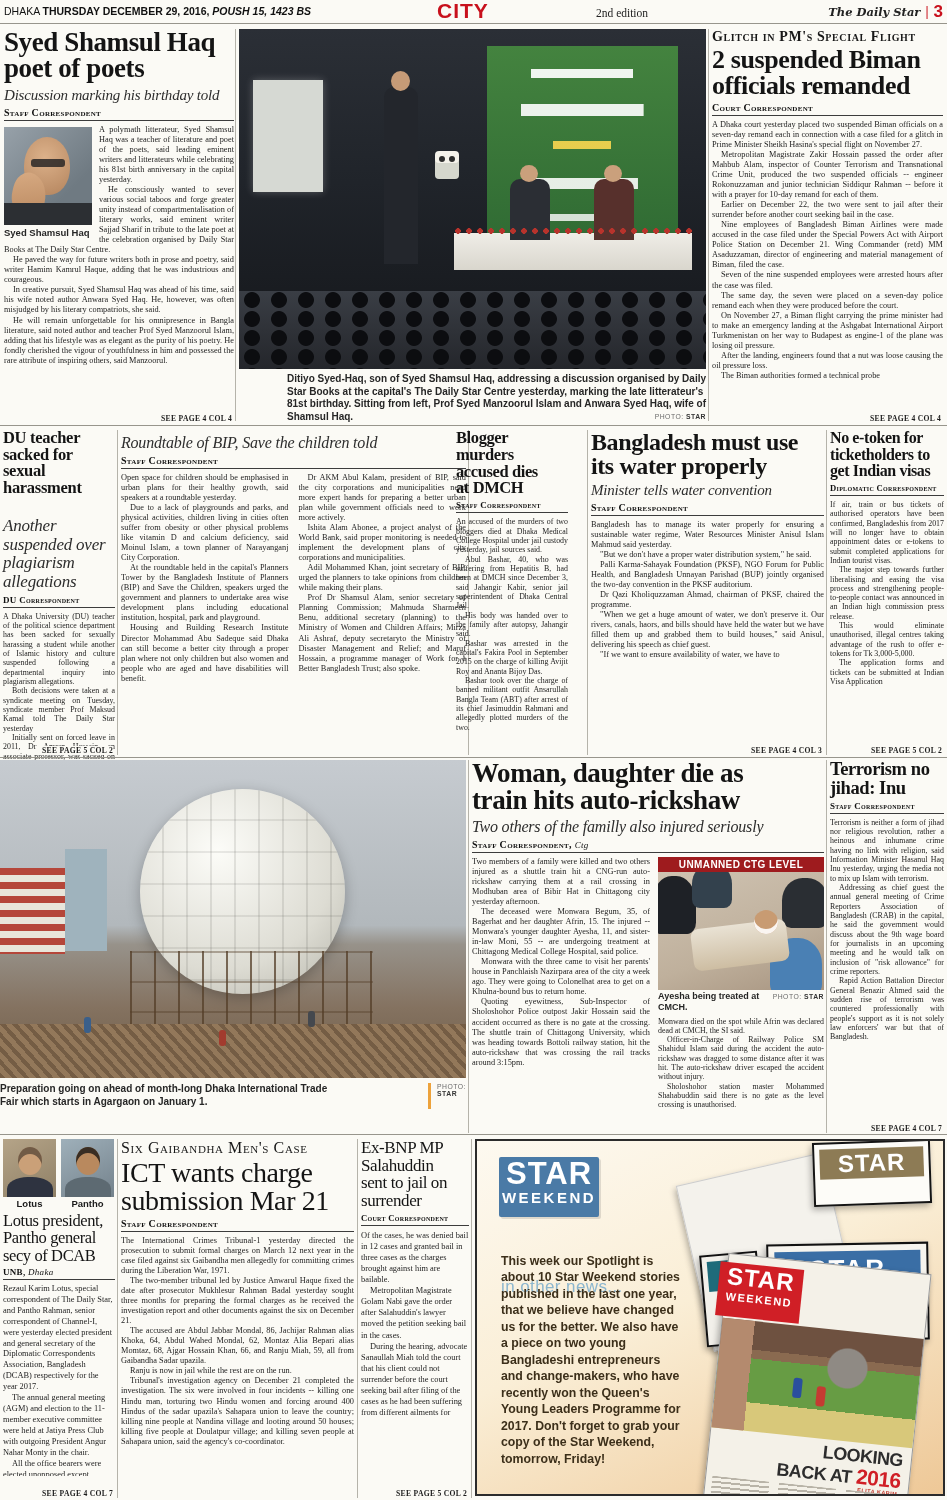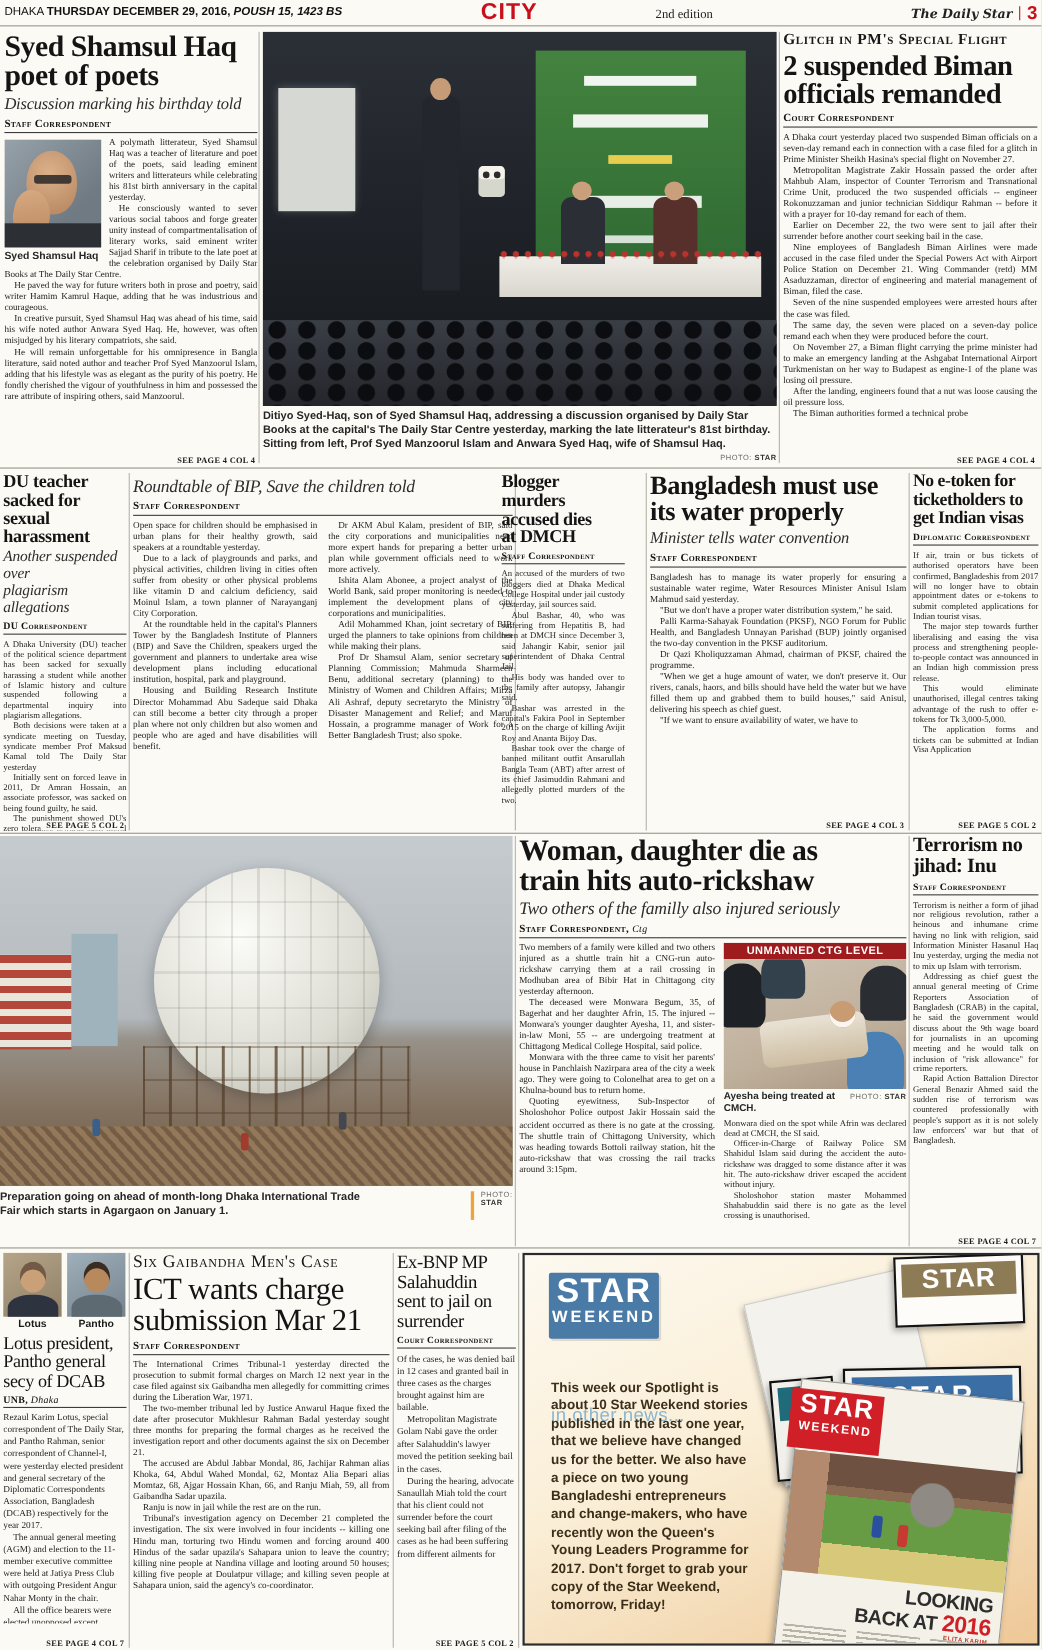--- a/index.html
+++ b/index.html
@@ -165,21 +165,21 @@
   .cf-title{position:absolute;right:8px;top:178px;text-align:right;font-family:"Liberation Sans",sans-serif;
       font-weight:800;color:#2d2d2d;font-size:18px;line-height:1.05;letter-spacing:-.5px;}
   .cf-title .yr{color:#d01f26;font-size:21px;}
   .cf-author{position:absolute;right:10px;top:218px;font-family:"Liberation Sans",sans-serif;
       font-size:5.5px;font-weight:700;color:#c0392b;letter-spacing:.5px;}
   .cf-teasers{position:absolute;left:6px;bottom:4px;width:192px;height:22px;
       background:repeating-linear-gradient(180deg,#b9b4a8 0 2px,transparent 2px 5px);
       -webkit-mask:linear-gradient(90deg,#000 0 30%,transparent 30% 35%,#000 35% 65%,transparent 65% 70%,#000 70% 100%);
       mask:linear-gradient(90deg,#000 0 30%,transparent 30% 35%,#000 35% 65%,transparent 65% 70%,#000 70% 100%);}
 
-  .cap-row{position:relative;}
+  .cap-row{position:relative;margin-left:48px;}
   .cap-credit{position:absolute;right:0;bottom:1px;}
   .orangebar{width:3px;height:26px;background:#eda23b;}
 </style>
 </head>
 <body>
 
 <div class="page">
 
   <div class="masthead">
     <div class="mh-left">
@@ -273,21 +273,21 @@
   </article>
 
   <div class="hrule" style="top:425px"></div>
 
   <article class="abs" style="left:3px;top:430px;width:112px;height:325px;">
     <div class="headline" style="font-size:16.5px;line-height:1.0;letter-spacing:-.3px;">
         <p>DU teacher</p>
         <p>sacked for sexual</p>
         <p>harassment</p>
       </div>
-    <div class="subhead" style="font-size:14px;line-height:1.1;margin-top:3px;">
+    <div class="subhead" style="font-size:17px;line-height:1.1;margin-top:21px;">
         <p>Another suspended over</p>
         <p>plagiarism allegations</p>
       </div>
     <div class="byline" style="font-size:9px;">DU Correspondent</div>
     <div class="bt bt-sm" style="height:218px;">
         <p>A Dhaka University (DU) teacher of the political science department has been sacked for sexually harassing a student while another of Islamic history and culture suspended following a departmental inquiry into plagiarism allegations.</p>
         <p>Both decisions were taken at a syndicate meeting on Tuesday, syndicate member Prof Maksud Kamal told The Daily Star yesterday</p>
         <p>Initially sent on forced leave in 2011, Dr Amran Hossain, an associate professor, was sacked on being found guilty, he said.</p>
         <p>The punishment showed DU's zero tolerance towards such moral degradation,</p>
       </div>

